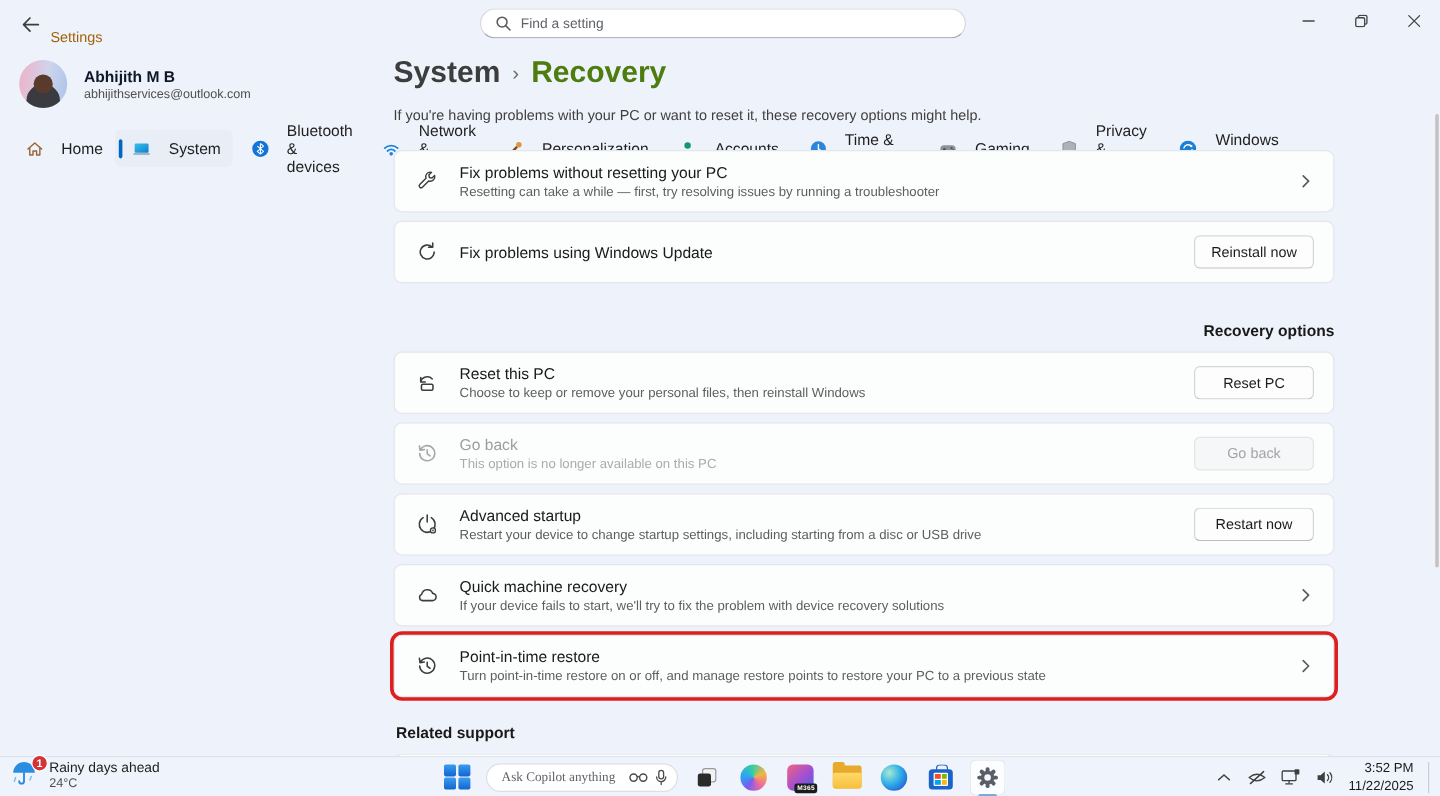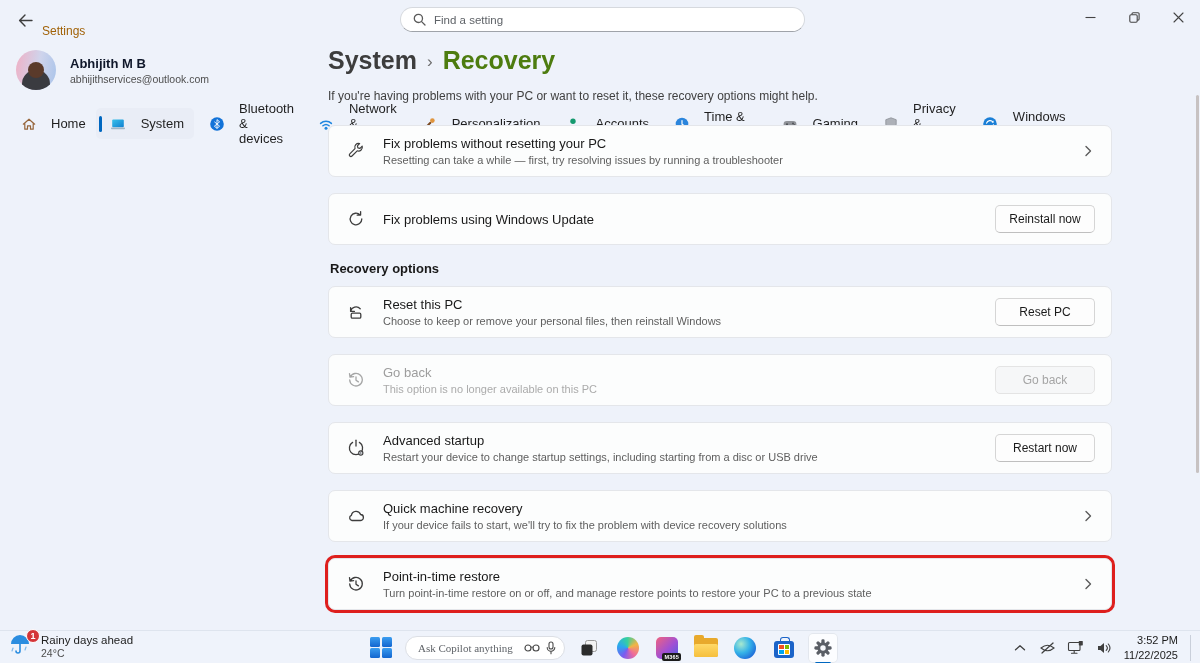--- a/index.html
+++ b/index.html
@@ -42,36 +42,36 @@
   .nav-ic { width:17px; height:17px; flex:none; display:flex; align-items:center; justify-content:center; }
   
   .main { position:absolute; left:328px; top:38px; width:784px; }
   .breadcrumb { display:flex; align-items:center; gap:10px; margin-top:8px; }
   .crumb-parent { font-size:25px; font-weight:600; color:#3d3d3d; cursor:pointer; }
   .crumb-sep { font-size:17px; color:#6c6c6c; padding-top:3px; }
   .crumb-current { font-size:25px; font-weight:600; color:#4d7c0f; }
   .page-desc { margin-top:14px; font-size:12px; color:#3f3f3f; }
   .card { background:#fcfdfd; border:1px solid #e4e6ea; border-radius:7px;
     height:52px; display:flex; align-items:center; padding:0 16px; gap:16px;
-    margin-bottom:16px; cursor:pointer; }
+    margin-bottom:7px; cursor:pointer; }
   .card-ic { width:22px; height:22px; flex:none; display:flex; align-items:center; justify-content:center; }
   .card-text { flex:1; min-width:0; }
   .card-title { font-size:13px; color:#191919; }
   .card-sub { font-size:11px; color:#5e5e5e; margin-top:3px; }
   .card.disabled { cursor:default; }
   .card.disabled .card-title { color:#9d9d9d; }
   .card.disabled .card-sub { color:#ababab; }
   .card.disabled .card-ic { opacity:.45; }
   .card.highlighted { box-shadow:0 0 0 3px #de1f1d; position:relative; z-index:2; }
   .btn { font-family:"Liberation Sans", sans-serif; font-size:12px; color:#1b1b1b;
     background:#fdfdfd; border:1px solid #d5d5d5; border-bottom-color:#bfbfbf;
     border-radius:5px; padding:6px 12px; min-width:100px; text-align:center; cursor:pointer; flex:none; }
   .btn.disabled { color:#a5a5a5; background:#f6f7f8; border-color:#e4e4e4; cursor:default; }
   .section-label { font-size:13px; font-weight:700; color:#191919; margin:22px 0 10px 2px; }
-  .section-label.first { margin-top:12px; }
+  .section-label.first { margin-top:32px;text-align:right; }
   .partial-card { background:#fcfdfd; border:1px solid #e4e6ea; border-bottom:none;
     border-radius:7px 7px 0 0; height:22px; }
   .scroll-thumb { position:absolute; right:1px; top:95px; width:3px; height:378px;
     background:#c7c2c2; border-radius:2px; cursor:pointer; }
   
   .taskbar { position:absolute; left:0; right:0; bottom:0; height:33px;
     background:#eff3fb; border-top:1px solid #dee4ee;
     display:flex; align-items:center; z-index:10; }
   .weather { position:absolute; left:8px; top:2px; display:flex; align-items:center; gap:7px; cursor:pointer; }
   .weather-ic { position:relative; width:26px; height:26px; }

